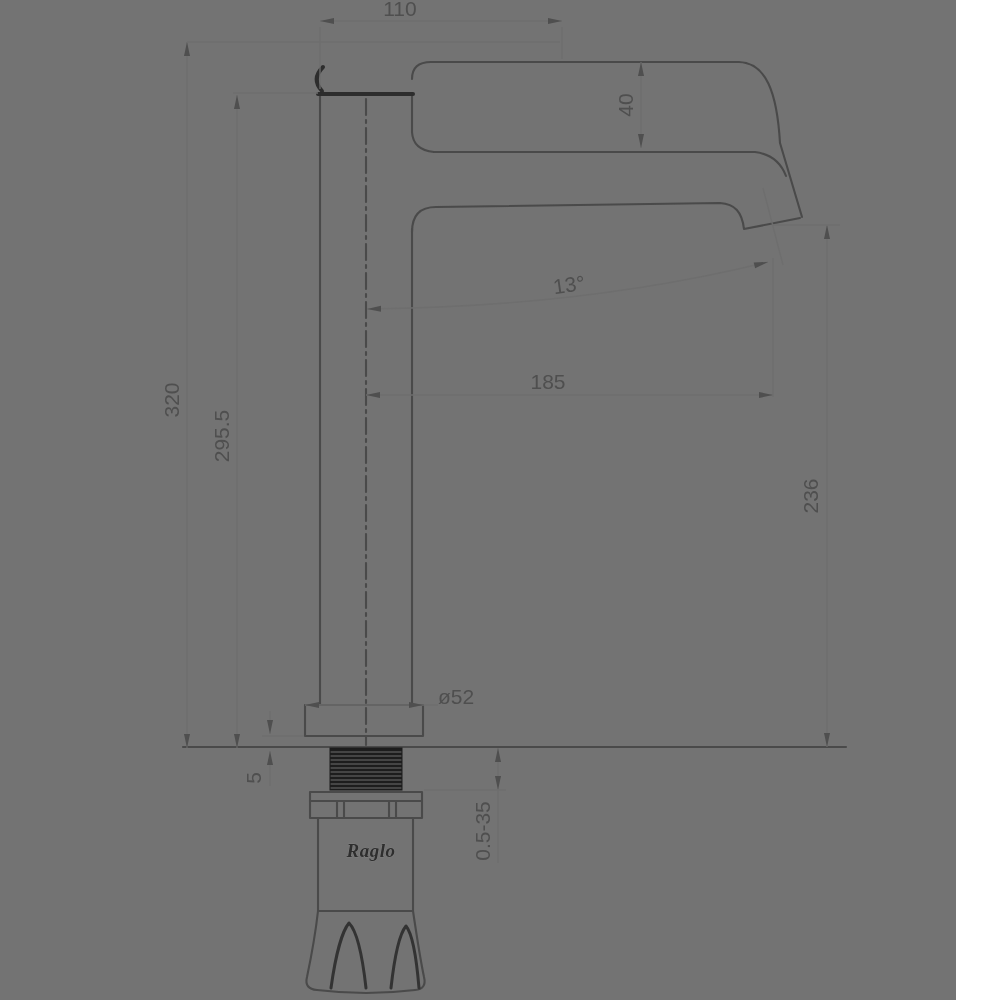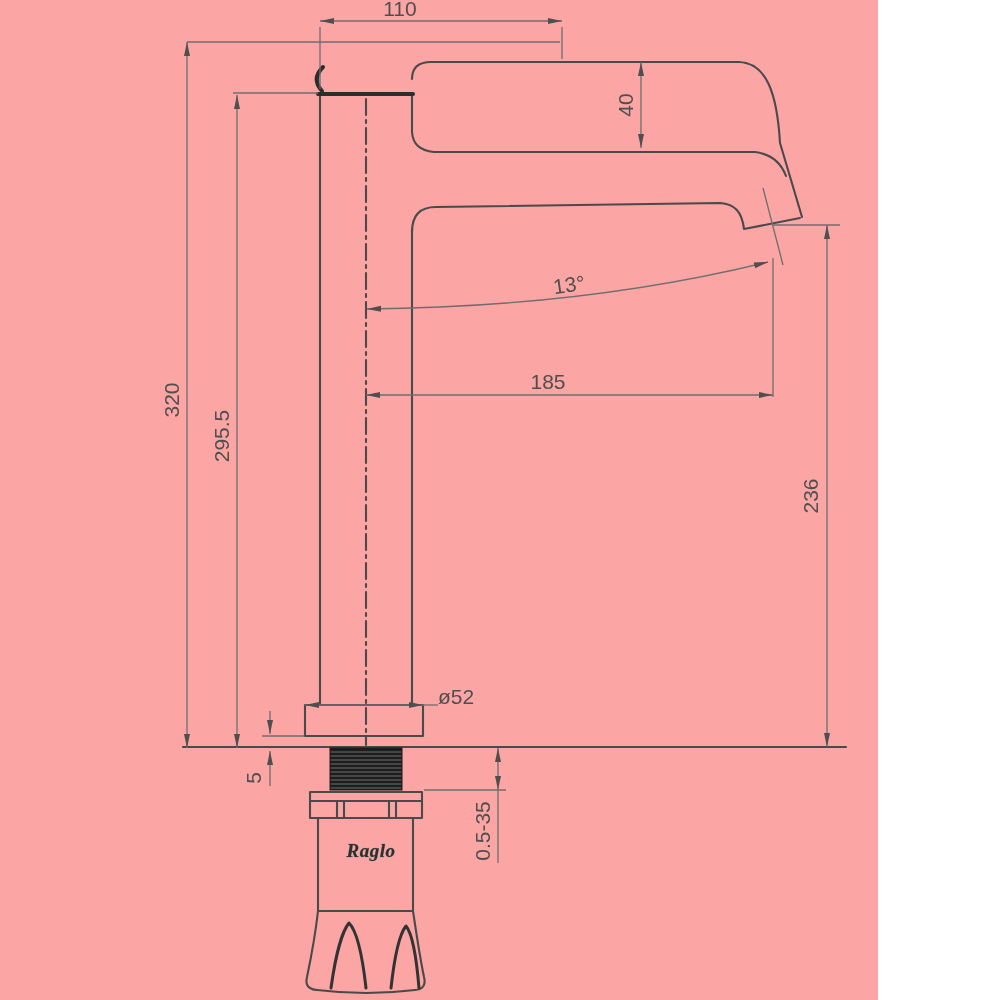--- a/index.html
+++ b/index.html
@@ -1,16 +1,16 @@
 <!DOCTYPE html>
 <html><head>
 <meta charset="utf-8">
 <style>
   html,body{margin:0;padding:0;background:#ffffff;}
-  .canvas{width:878px;height:1000px;position:relative;background:#fca5a5;overflow:hidden;
+  .canvas{width:956px;height:1000px;position:relative;background:#737373;overflow:hidden;
           font-family:"Liberation Sans", sans-serif;}
   svg{display:block}
   .obj path, .obj line{fill:none;stroke:#4a4a4a;stroke-width:2.1;stroke-linecap:round;stroke-linejoin:round;}
   .obj .thick{stroke:#2d2d2d;stroke-width:4;}
   .obj .ridge{stroke:#333;stroke-width:3;}
   .obj .fill-dark{fill:#1d1d1d;stroke:#1d1d1d;stroke-width:1;}
   .obj .stripes{stroke:#6f6f6f;stroke-width:1;}
   .centerline{fill:none;stroke:#6a6a6a;stroke-width:1.2;stroke-dasharray:16 5 3 5;}
   .dim path, .dim line{fill:none;stroke:#6e6e6e;stroke-width:1.3;}
   .dim text{fill:#4f4f4f;font-size:21px;font-family:"Liberation Sans", sans-serif;}

